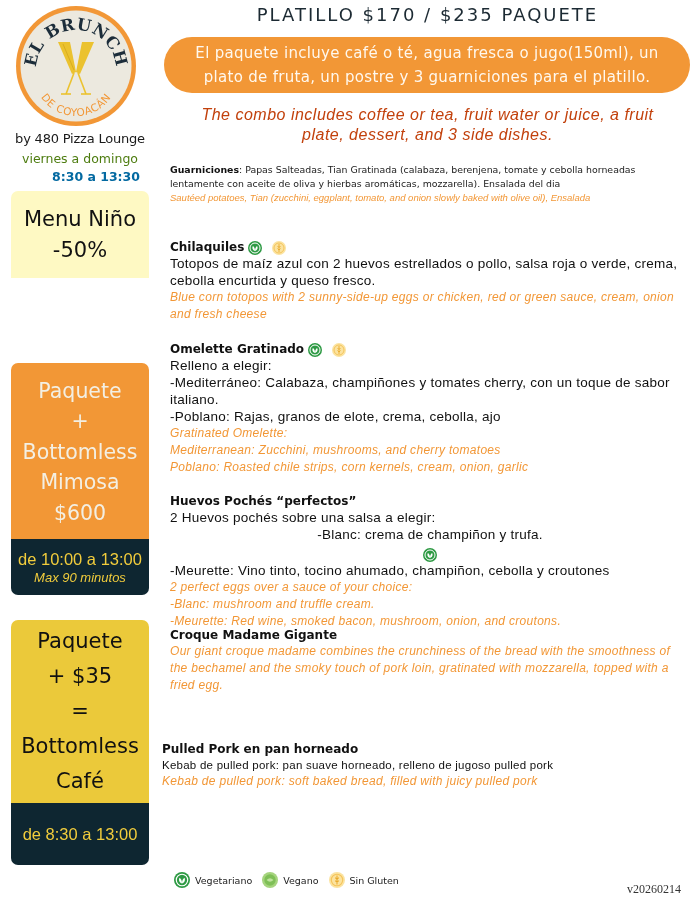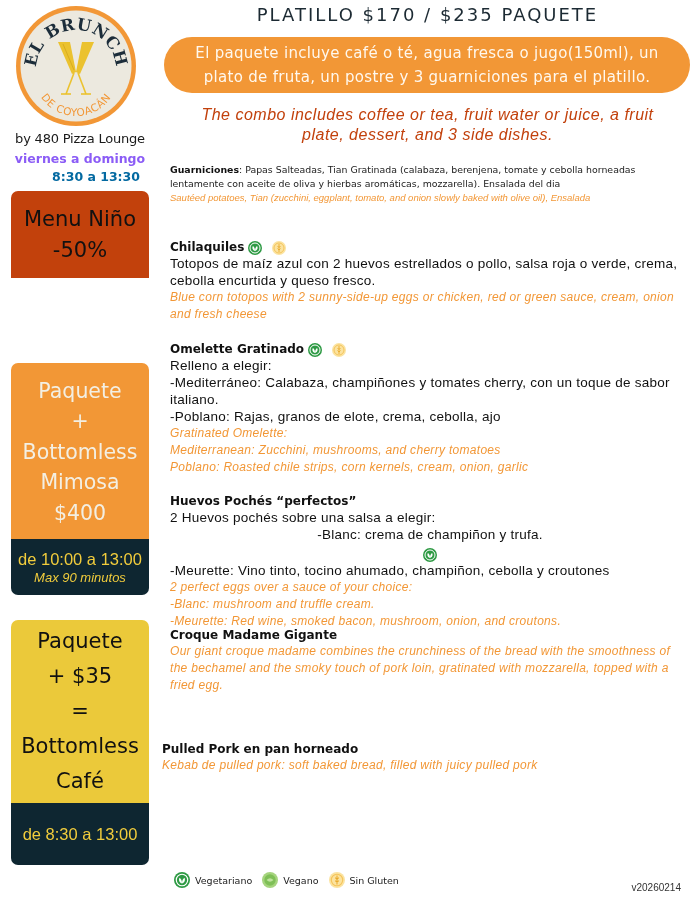--- a/index.html
+++ b/index.html
@@ -5,32 +5,32 @@
   * { box-sizing: border-box; margin: 0; padding: 0; }
   html, body { width: 695px; height: 900px; background: #ffffff; overflow: hidden; }
   body { position: relative; font-family: "DejaVu Sans", sans-serif; color: #111; }
 
   
   .left { position: absolute; left: 0; top: 0; width: 160px; height: 900px; }
   .logo { position: absolute; left: 14px; top: 4px; width: 124px; height: 124px; }
   .by-line { position: absolute; left: 0; width: 160px; top: 131px; text-align: center;
     font-family: "DejaVu Sans", sans-serif; font-size: 13px; color: #1a1a1a; letter-spacing: -0.2px; }
   .days { position: absolute; left: 0; width: 160px; top: 151px; text-align: center;
-    font-family: "DejaVu Sans", sans-serif; font-weight: bold; font-size: 12.5px; color: #8b5cf6; }
+    font-family: "DejaVu Sans", sans-serif; font-weight: normal; font-size: 12.5px; color: #4d7c0f; }
   .hours { position: absolute; left: 0; width: 160px; top: 169px; text-align: center;
     font-family: "DejaVu Sans", sans-serif; font-weight: bold; font-size: 12.5px; color: #0369a1; margin-left: 16px; }
 
   .promo { position: absolute; left: 11px; width: 138px; border-radius: 7px; overflow: hidden; }
   .promo .top { display: flex; flex-direction: column; align-items: center; justify-content: center; text-align: center; }
   .promo .bottom { background: #0e2631; display: flex; flex-direction: column; align-items: center; justify-content: center; text-align: center; }
   .promo .bottom .time { color: #f1cc3c; font-family: "Liberation Sans", sans-serif; font-size: 16.5px; }
   .promo .bottom .note { color: #f1cc3c; font-family: "Liberation Sans", sans-serif; font-style: italic; font-size: 13px; margin-top: 1px; }
 
   .promo-nino { top: 191px; height: 147px; }
-  .promo-nino .top { background: #c2410c; height: 87px; }
+  .promo-nino .top { background: #fef9c3; height: 87px; }
   .promo-nino .top span { font-size: 21px; line-height: 31px; color: #111; font-family: "DejaVu Sans", sans-serif; }
   .promo-nino .bottom { height: 60px; }
 
   .promo-mimosa { top: 363px; height: 232px; }
   .promo-mimosa .top { background: #f29736; height: 176px; padding-top: 2px; }
   .promo-mimosa .top span { font-size: 20.5px; line-height: 30.5px; color: #f3efe3; font-family: "DejaVu Sans", sans-serif; }
   .promo-mimosa .bottom { height: 56px; }
 
   .promo-cafe { top: 620px; height: 245px; }
   .promo-cafe .top { background: #ebc93a; height: 183px; }
@@ -55,21 +55,21 @@
   .dish .es { font-family: "Liberation Sans", sans-serif; font-size: 13.5px; line-height: 17px; color: #111; letter-spacing: 0.25px; }
   .dish .en { font-family: "Liberation Sans", sans-serif; font-style: italic; font-size: 12px; line-height: 17px; color: #f29736; letter-spacing: 0.3px; }
   .dish .es.small { font-size: 11.5px; line-height: 16px; }
 
   .ico { display: inline-block; width: 14px; height: 14px; border-radius: 50%; position: relative; flex: none; }
   .ico svg { position: absolute; left: 0; top: 0; width: 14px; height: 14px; }
 
   .legend { position: absolute; left: 174px; top: 872px; display: flex; align-items: center; gap: 6px;
     font-family: "DejaVu Sans", sans-serif; font-size: 9.5px; color: #222; }
   .legend .item { display: flex; align-items: center; gap: 5px; margin-right: 4px; }
-  .version { position: absolute; right: 14px; top: 882px; font-family: Liberation Sans, sans-serif; font-size: 10px; color: #333; }
+  .version { position: absolute; right: 14px; top: 882px; font-family: Liberation Serif, serif; font-size: 12px; color: #333; }
 </style>
 </head>
 <body>
 
 <div class="left">
   <div class="logo">
     <svg viewBox="0 0 124 124" width="124" height="124">
       <defs>
         <path id="arcTop" d="M 22 66 A 40 40 0 0 1 102 66"></path>
         <path id="arcBot" d="M 20 70 A 42 42 0 0 0 104 70"></path>
@@ -102,21 +102,21 @@
       <span>-50%</span>
     </div>
   </div>
 
   <div class="promo promo-mimosa">
     <div class="top">
       <span>Paquete</span>
       <span>+</span>
       <span>Bottomless</span>
       <span>Mimosa</span>
-      <span>$400</span>
+      <span>$600</span>
     </div>
     <div class="bottom">
       <span class="time">de 10:00 a 13:00</span>
       <span class="note">Max 90 minutos</span>
     </div>
   </div>
 
   <div class="promo promo-cafe">
     <div class="top">
       <span>Paquete</span>
@@ -215,20 +215,21 @@
   <div class="name">
     <span>Croque Madame Gigante</span>
   </div>
   <div class="en">Our giant croque madame combines the crunchiness of the bread with the smoothness of the bechamel and the smoky touch of pork loin, gratinated with mozzarella, topped with a fried egg.</div>
 </div>
 
 <div class="dish" style="top:742px; left:162px;">
   <div class="name">
     <span>Pulled Pork en pan horneado</span>
   </div>
+  <div class="es small">Kebab de pulled pork: pan suave horneado, relleno de jugoso pulled pork</div>
   <div class="en">Kebab de pulled pork: soft baked bread, filled with juicy pulled pork</div>
 </div>
 
 <div class="legend">
   <div class="item">
     <span class="ico" style="width:16px;height:16px;">
       <svg viewBox="0 0 14 14" style="width:16px;height:16px;">
           <circle cx="7" cy="7" r="7" fill="#2e9a44"></circle>
           <circle cx="7" cy="7" r="5" fill="none" stroke="#fff" stroke-width="1"></circle>
           <path d="M7 10 C4 9 4 6 5 5 C6 6 7 7 7 10 Z M7 10 C10 9 10 6 9 5 C8 6 7 7 7 10 Z" fill="#fff"></path>

